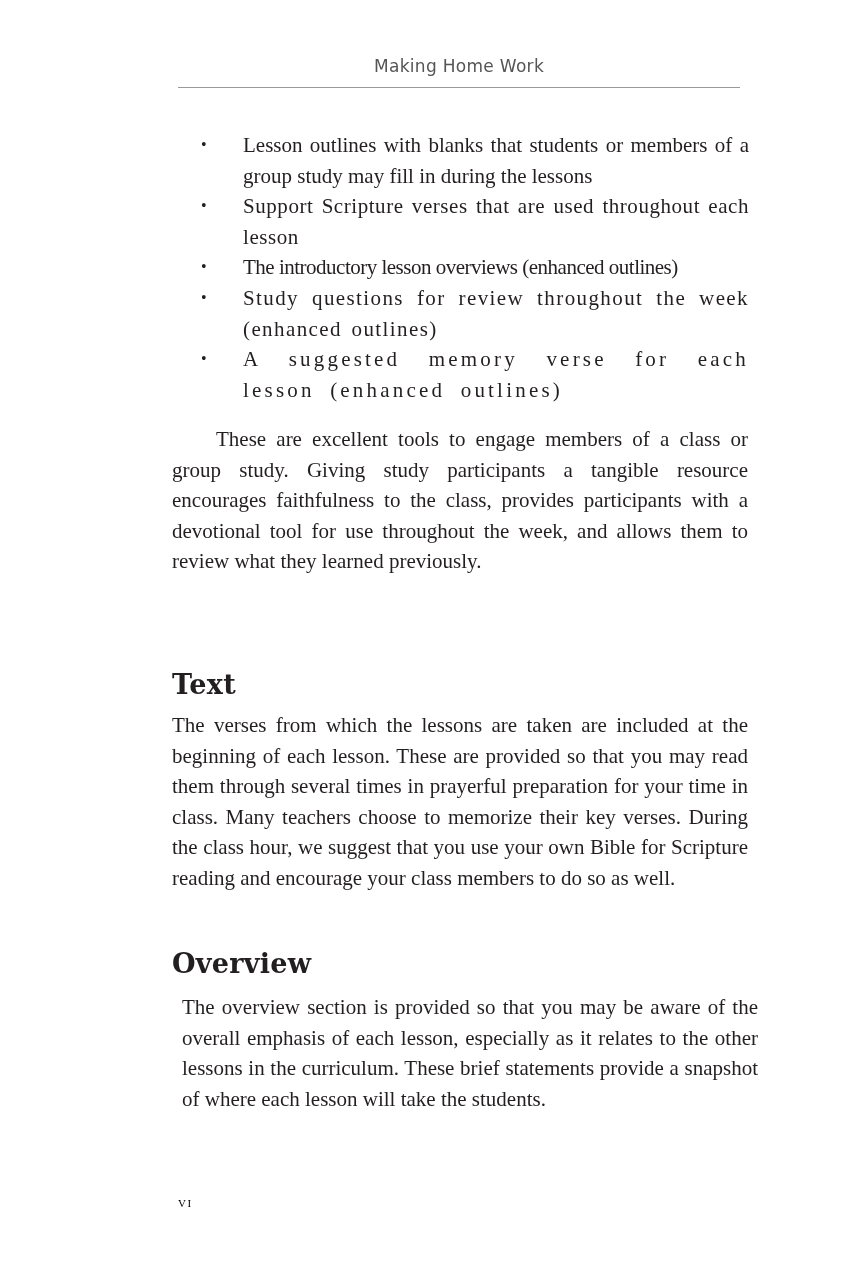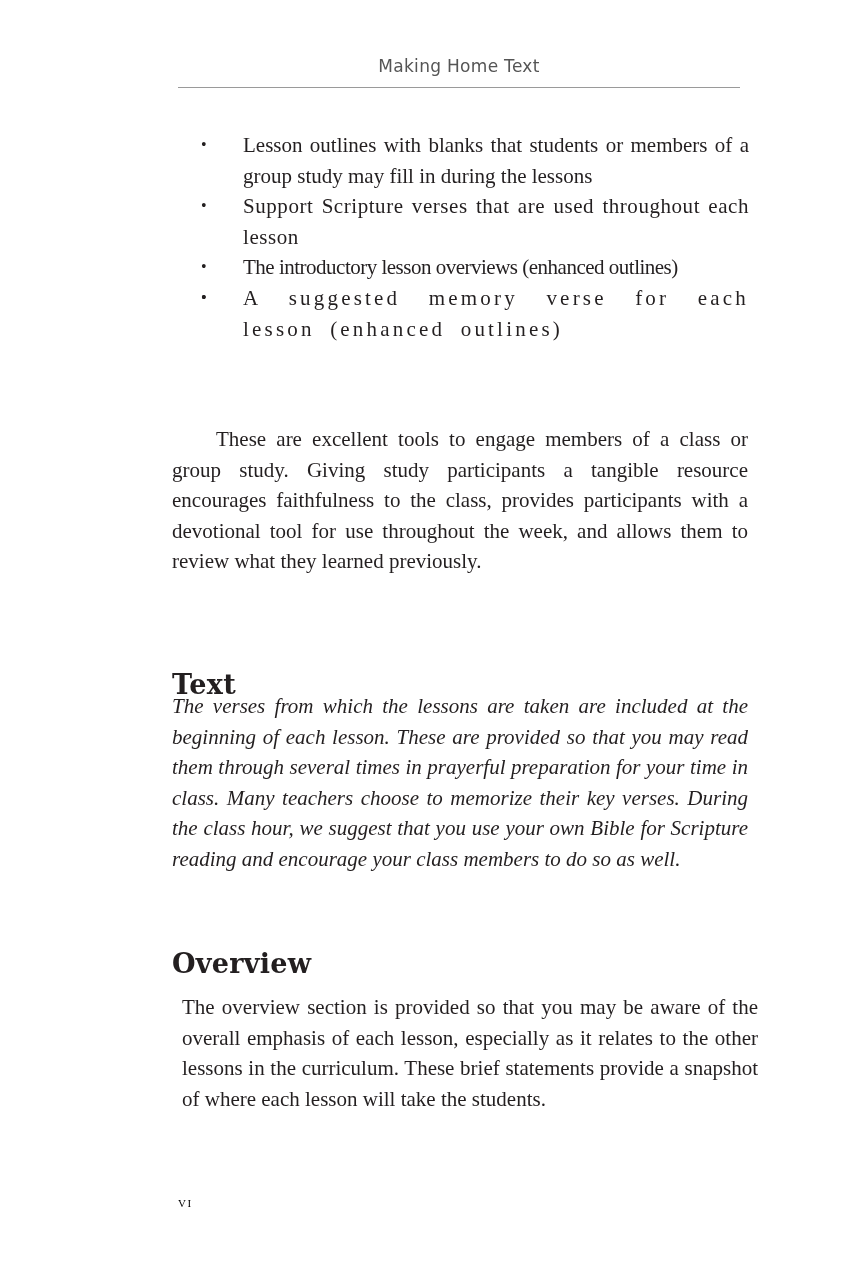--- a/index.html
+++ b/index.html
@@ -79,56 +79,57 @@
       position: absolute;
       left: 172px;
       margin: 0;
       font-family: "DejaVu Serif", "Liberation Serif", serif;
       font-weight: bold;
       font-size: 27px;
       color: #231f20;
       letter-spacing: 0.3px;
     }
     .heading-text { top: 669px; }
-    .para-text { top: 691px; font-style: italic; }
+    .para-text { top: 710px; }
     .heading-overview { top: 948px; }
     .para-overview { top: 992px; margin-left: 10px; }
 
     .page-number {
       position: absolute;
       left: 178px;
       top: 1193px;
       font-size: 16px;
       letter-spacing: 1.5px;
       font-variant: small-caps;
       text-transform: lowercase;
       color: #000000;
     }
   </style>
 </head>
 <body>
 
-<div class="running-header">Making Home Text</div>
+<div class="running-header">Making Home Work</div>
 <div class="header-rule"></div>
 
 <ul class="bullet-list">
   <li class="bullet-item">
     <span class="bullet-dot">•</span>
     <span>Lesson outlines with blanks that students or members of a group study may fill in during the lessons</span>
   </li>
   <li class="bullet-item tracked-1">
     <span class="bullet-dot">•</span>
     <span>Support Scripture verses that are used throughout each lesson</span>
   </li>
   <li class="bullet-item tight">
     <span class="bullet-dot">•</span>
     <span>The introductory lesson overviews (enhanced outlines)</span>
   </li>
   <li class="bullet-item tracked-2">
     <span class="bullet-dot">•</span>
+    <span>Study questions for review throughout the week (enhanced outlines)</span>
   </li>
   <li class="bullet-item tracked-3">
     <span class="bullet-dot">•</span>
     <span>A suggested memory verse for each lesson (enhanced outlines)</span>
   </li>
 </ul>
 
 <p class="body-para para-intro">These are excellent tools to engage members of a class or group study. Giving study participants a tangible resource encourages faithfulness to the class, provides participants with a devotional tool for use throughout the week, and allows them to review what they learned previously.</p>
 
 <h2 class="section-heading heading-text">Text</h2>

